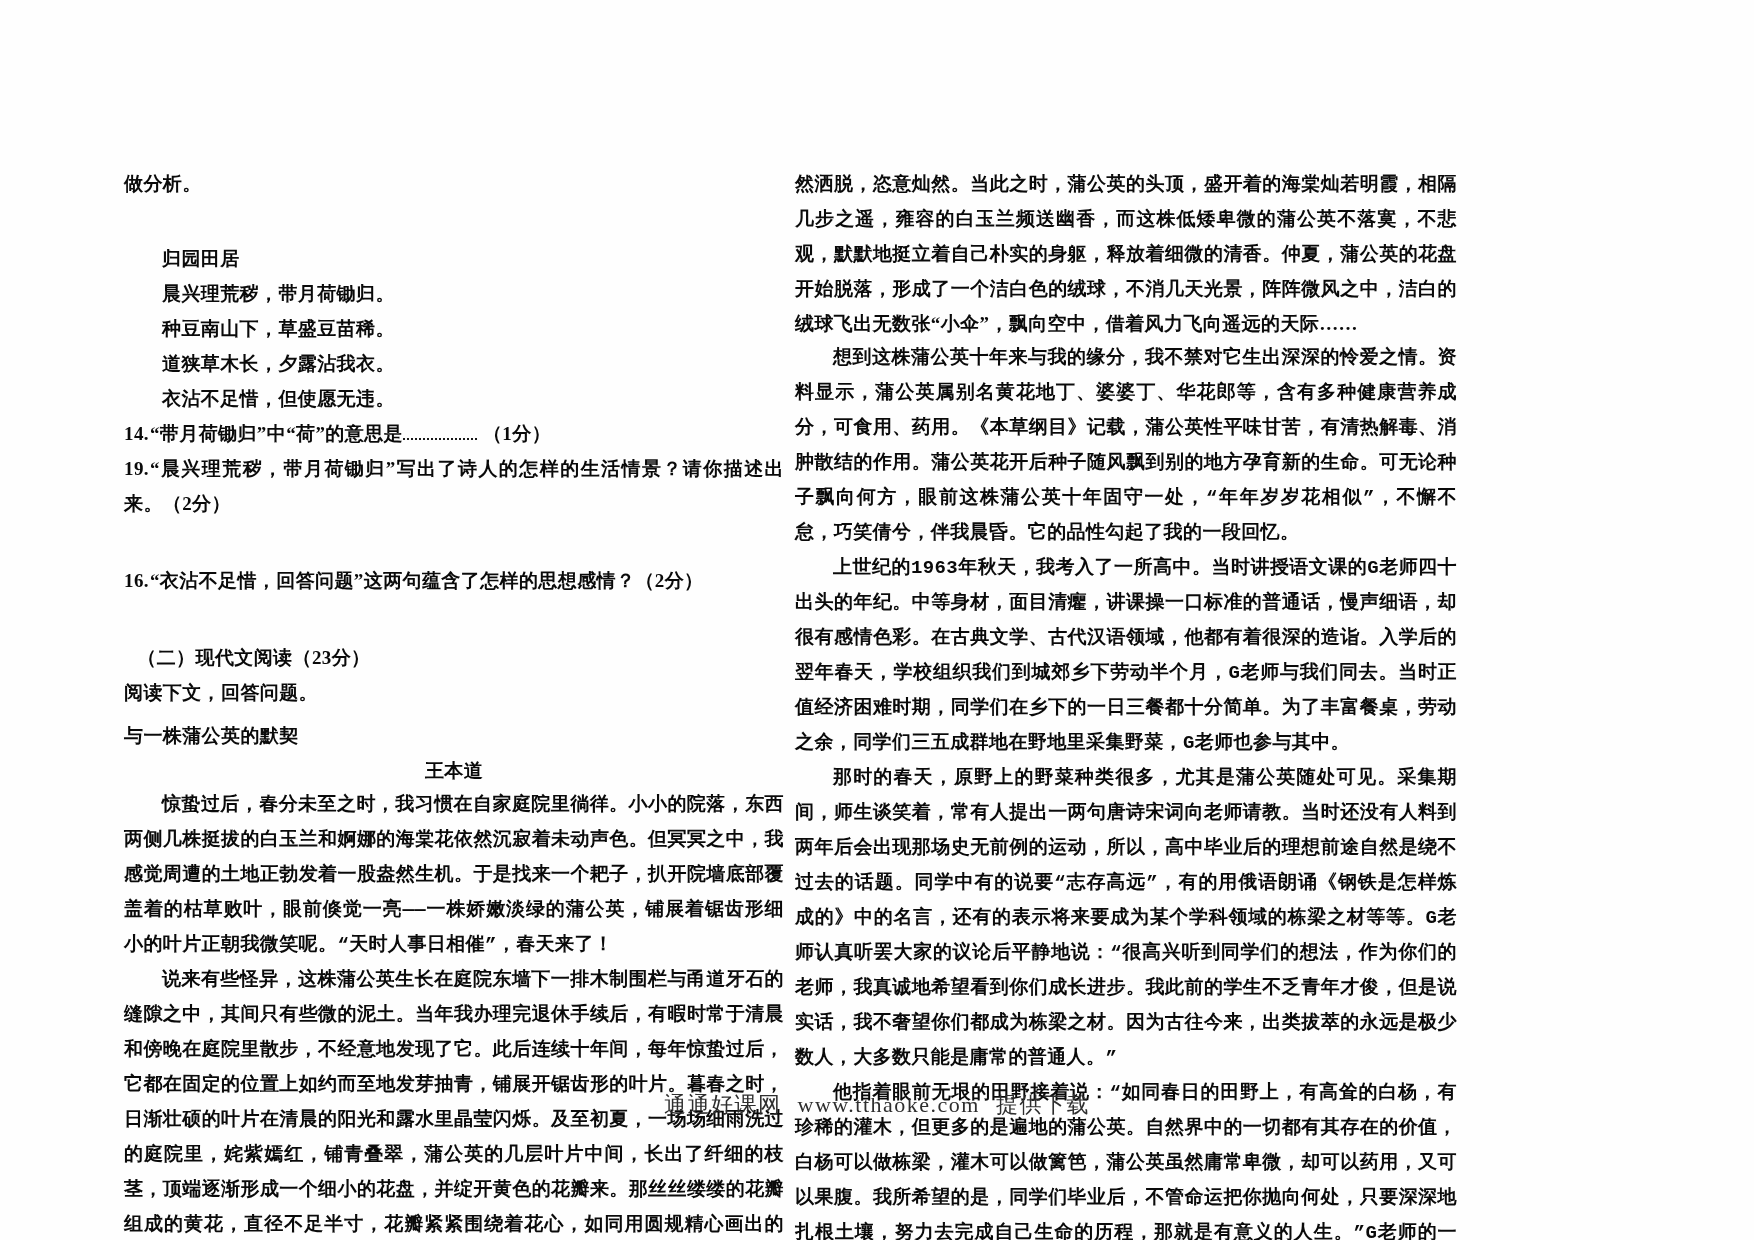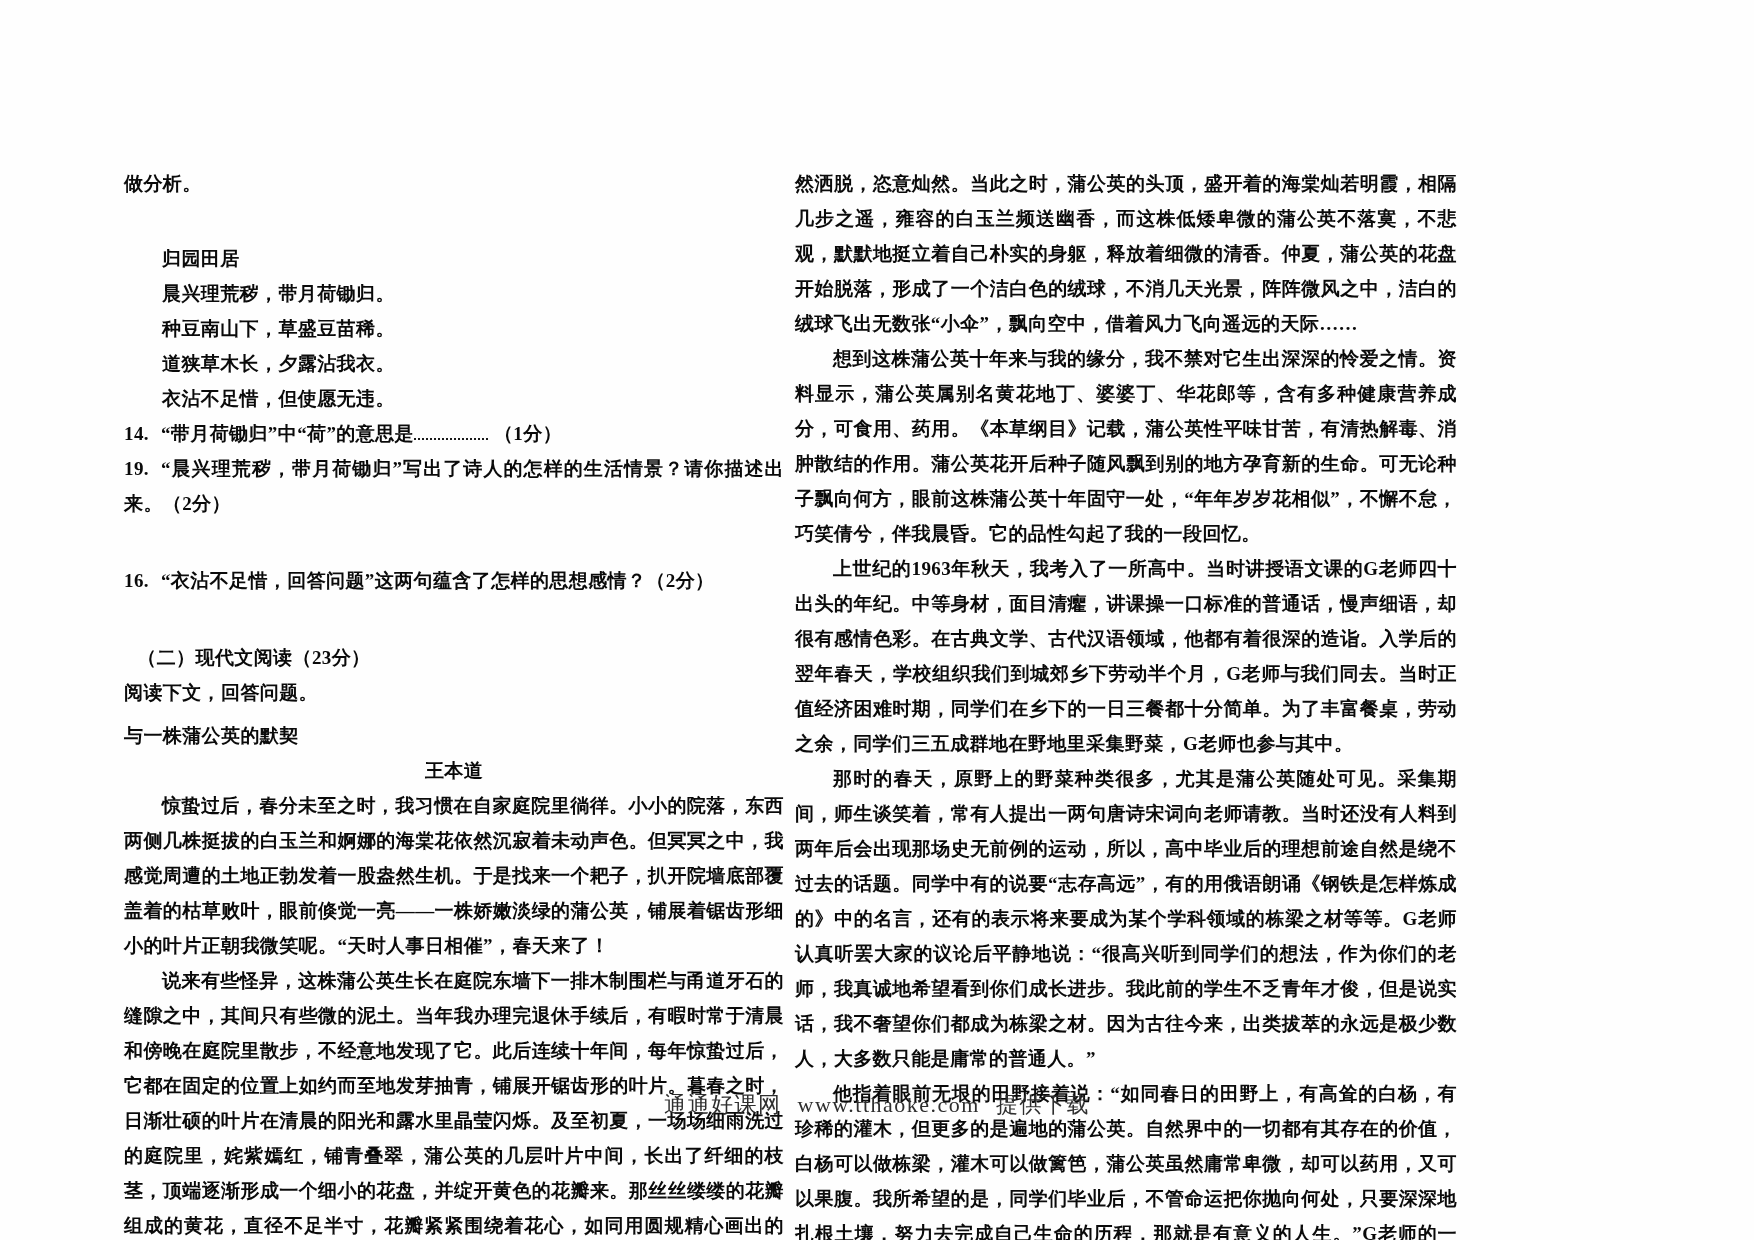--- a/index.html
+++ b/index.html
@@ -29,33 +29,33 @@
     line-height: 35px;
     font-weight: 700;
     text-align: justify;
     letter-spacing: 0.4px;
   }
   .col-left { left: 124px; }
   .col-right { left: 795px; width: 662px; }
   p { margin: 0; }
   .sec-indent { margin-left: 0.7em; }
   .poem-block { margin-left: 2em; text-align: left; margin-top: 40px; }
-  .q-num { margin-right: 12px; }
+  .q-num { margin-right: 1px; }
   .q { margin-left: 0; }
   .q .q-body { }
   .blank {
     display: inline-block;
     width: 74px;
     border-bottom: 2px dotted #1a1a1a;
     height: 0.9em;
     vertical-align: baseline;
     margin-right: 6px;
   }
   .answer-space { height: 42px; }
-  .indent { text-indent: 2em; }
+  .indent { text-indent: 2em; font-family: Liberation Mono, monospace; }
   .essay-title { margin-top: 8px; }
   .essay-author { text-align: center; }
   .footer {
     position: absolute;
     left: 0;
     right: 0;
     top: 1090px;
     text-align: center;
     font-size: 22px;
     font-weight: 400;

